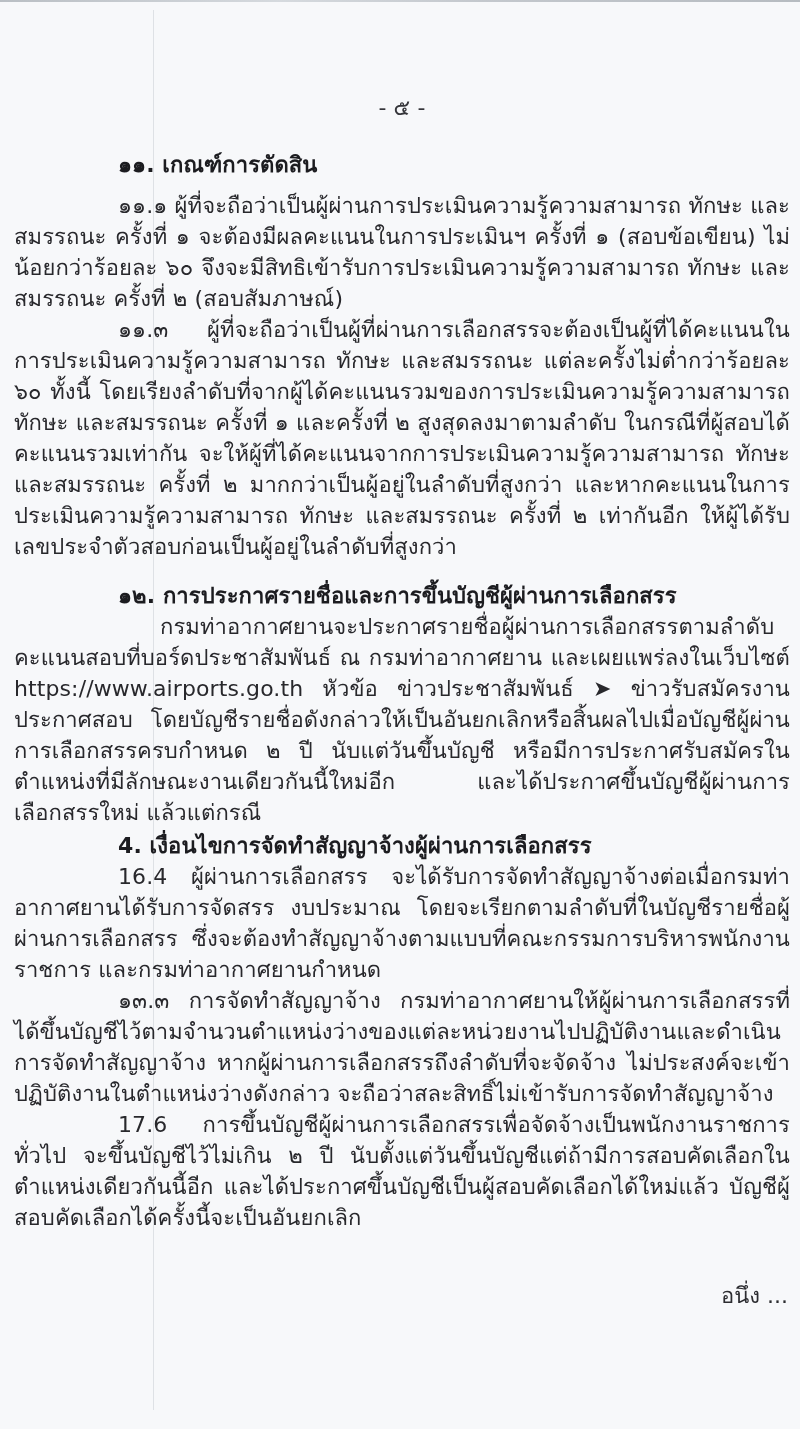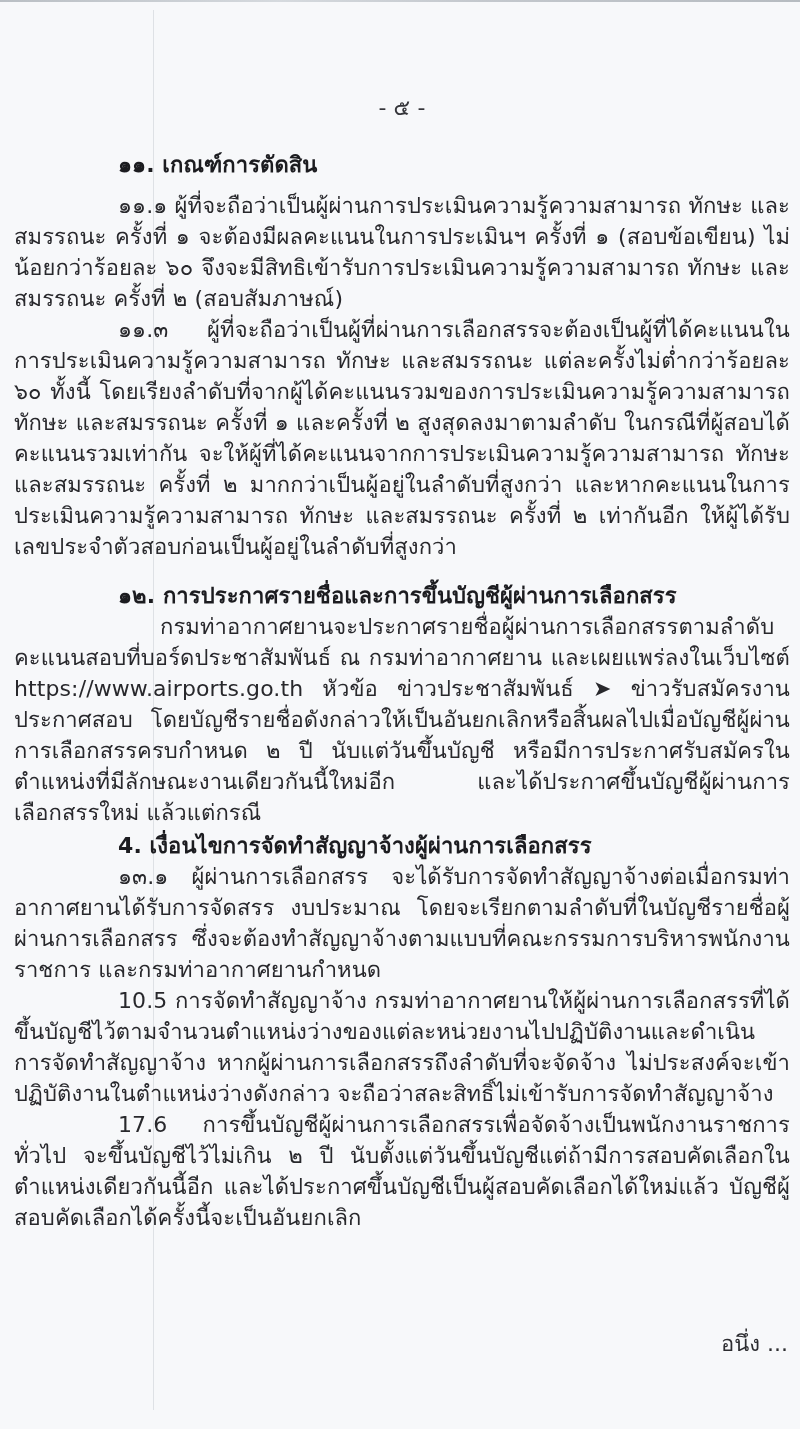--- a/index.html
+++ b/index.html
@@ -62,21 +62,21 @@
   .sec-heading.h12 { margin-top: 18px; }
   .sec-heading.h13 { margin-top: 2px; }
   .para {
     margin: 0;
     text-indent: 104px;
   }
   .para.first { margin-top: 10px; }
   .para.intro { text-indent: 146px; }
   .closing-note {
     position: absolute;
-    top: 1328px;
+    top: 1280px;
     right: 12px;
     font-size: 22px;
     line-height: 31px;
     color: #2c2c30;
     margin-left: 33px;
   }
 </style>
 </head>
 <body>
 
@@ -88,21 +88,21 @@
     <div class="pageno">- ๕ -</div>
 
     <div class="sec-heading h11">๑๑. เกณฑ์การตัดสิน</div>
     <p class="para first">๑๑.๑ ผู้ที่จะถือว่าเป็นผู้ผ่านการประเมินความรู้ความสามารถ ทักษะ และสมรรถนะ ครั้งที่ ๑ จะต้องมีผลคะแนนในการประเมินฯ ครั้งที่ ๑ (สอบข้อเขียน) ไม่น้อยกว่าร้อยละ ๖๐ จึงจะมีสิทธิเข้ารับการประเมินความรู้ความสามารถ ทักษะ และสมรรถนะ ครั้งที่ ๒ (สอบสัมภาษณ์)</p>
     <p class="para">๑๑.๓ ผู้ที่จะถือว่าเป็นผู้ที่ผ่านการเลือกสรรจะต้องเป็นผู้ที่ได้คะแนนในการประเมินความรู้ความสามารถ ทักษะ และสมรรถนะ แต่ละครั้งไม่ต่ำกว่าร้อยละ ๖๐ ทั้งนี้ โดยเรียงลำดับที่จากผู้ได้คะแนนรวมของการประเมินความรู้ความสามารถ ทักษะ และสมรรถนะ ครั้งที่ ๑ และครั้งที่ ๒ สูงสุดลงมาตามลำดับ ในกรณีที่ผู้สอบได้คะแนนรวมเท่ากัน จะให้ผู้ที่ได้คะแนนจากการประเมินความรู้ความสามารถ ทักษะ และสมรรถนะ ครั้งที่ ๒ มากกว่าเป็นผู้อยู่ในลำดับที่สูงกว่า และหากคะแนนในการประเมินความรู้ความสามารถ ทักษะ และสมรรถนะ ครั้งที่ ๒ เท่ากันอีก ให้ผู้ได้รับเลขประจำตัวสอบก่อนเป็นผู้อยู่ในลำดับที่สูงกว่า</p>
 
     <div class="sec-heading h12">๑๒. การประกาศรายชื่อและการขึ้นบัญชีผู้ผ่านการเลือกสรร</div>
     <p class="para intro">กรมท่าอากาศยานจะประกาศรายชื่อผู้ผ่านการเลือกสรรตามลำดับคะแนนสอบที่บอร์ดประชาสัมพันธ์ ณ กรมท่าอากาศยาน และเผยแพร่ลงในเว็บไซต์ https://www.airports.go.th หัวข้อ ข่าวประชาสัมพันธ์ ➤ ข่าวรับสมัครงานประกาศสอบ โดยบัญชีรายชื่อดังกล่าวให้เป็นอันยกเลิกหรือสิ้นผลไปเมื่อบัญชีผู้ผ่านการเลือกสรรครบกำหนด ๒ ปี นับแต่วันขึ้นบัญชี หรือมีการประกาศรับสมัครในตำแหน่งที่มีลักษณะงานเดียวกันนี้ใหม่อีก และได้ประกาศขึ้นบัญชีผู้ผ่านการเลือกสรรใหม่ แล้วแต่กรณี</p>
 
     <div class="sec-heading h13">4. เงื่อนไขการจัดทำสัญญาจ้างผู้ผ่านการเลือกสรร</div>
-    <p class="para">๑๓.๑ ผู้ผ่านการเลือกสรร จะได้รับการจัดทำสัญญาจ้างต่อเมื่อกรมท่าอากาศยานได้รับการจัดสรร งบประมาณ โดยจะเรียกตามลำดับที่ในบัญชีรายชื่อผู้ผ่านการเลือกสรร ซึ่งจะต้องทำสัญญาจ้างตามแบบที่คณะกรรมการบริหารพนักงานราชการ และกรมท่าอากาศยานกำหนด</p>
-    <p class="para">10.5 การจัดทำสัญญาจ้าง กรมท่าอากาศยานให้ผู้ผ่านการเลือกสรรที่ได้ขึ้นบัญชีไว้ตามจำนวนตำแหน่งว่างของแต่ละหน่วยงานไปปฏิบัติงานและดำเนินการจัดทำสัญญาจ้าง หากผู้ผ่านการเลือกสรรถึงลำดับที่จะจัดจ้าง ไม่ประสงค์จะเข้าปฏิบัติงานในตำแหน่งว่างดังกล่าว จะถือว่าสละสิทธิ์ไม่เข้ารับการจัดทำสัญญาจ้าง</p>
+    <p class="para">16.4 ผู้ผ่านการเลือกสรร จะได้รับการจัดทำสัญญาจ้างต่อเมื่อกรมท่าอากาศยานได้รับการจัดสรร งบประมาณ โดยจะเรียกตามลำดับที่ในบัญชีรายชื่อผู้ผ่านการเลือกสรร ซึ่งจะต้องทำสัญญาจ้างตามแบบที่คณะกรรมการบริหารพนักงานราชการ และกรมท่าอากาศยานกำหนด</p>
+    <p class="para">๑๓.๓ การจัดทำสัญญาจ้าง กรมท่าอากาศยานให้ผู้ผ่านการเลือกสรรที่ได้ขึ้นบัญชีไว้ตามจำนวนตำแหน่งว่างของแต่ละหน่วยงานไปปฏิบัติงานและดำเนินการจัดทำสัญญาจ้าง หากผู้ผ่านการเลือกสรรถึงลำดับที่จะจัดจ้าง ไม่ประสงค์จะเข้าปฏิบัติงานในตำแหน่งว่างดังกล่าว จะถือว่าสละสิทธิ์ไม่เข้ารับการจัดทำสัญญาจ้าง</p>
     <p class="para">17.6 การขึ้นบัญชีผู้ผ่านการเลือกสรรเพื่อจัดจ้างเป็นพนักงานราชการทั่วไป จะขึ้นบัญชีไว้ไม่เกิน ๒ ปี นับตั้งแต่วันขึ้นบัญชีแต่ถ้ามีการสอบคัดเลือกในตำแหน่งเดียวกันนี้อีก และได้ประกาศขึ้นบัญชีเป็นผู้สอบคัดเลือกได้ใหม่แล้ว บัญชีผู้สอบคัดเลือกได้ครั้งนี้จะเป็นอันยกเลิก</p>
   </div>
 
   <div class="closing-note">อนึ่ง ...</div>
 
   <div class="scan-bottom-strip"></div>
 </div>
 
 </body></html>

